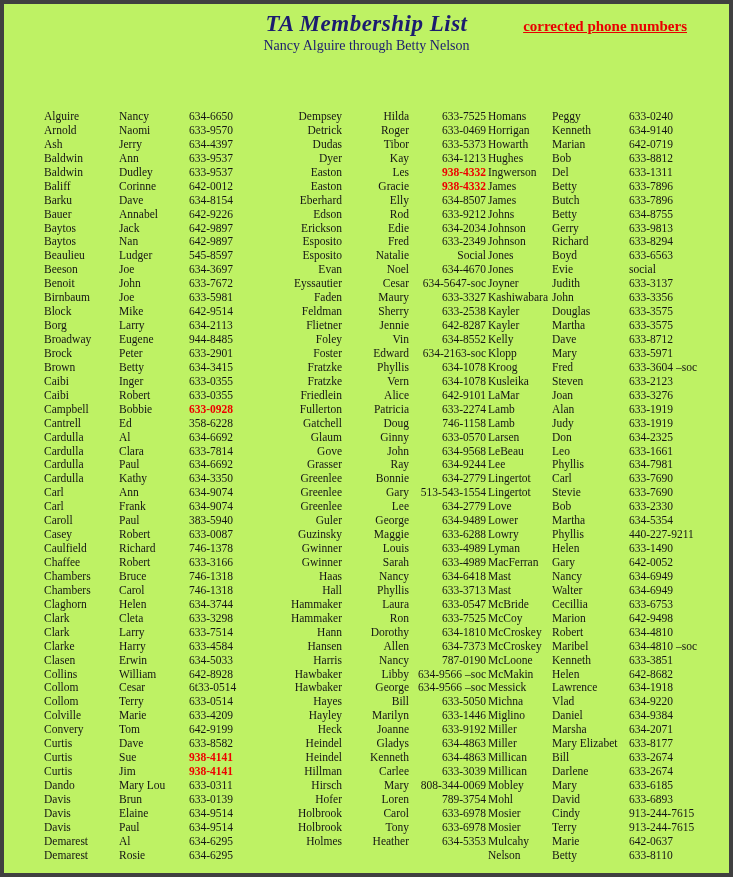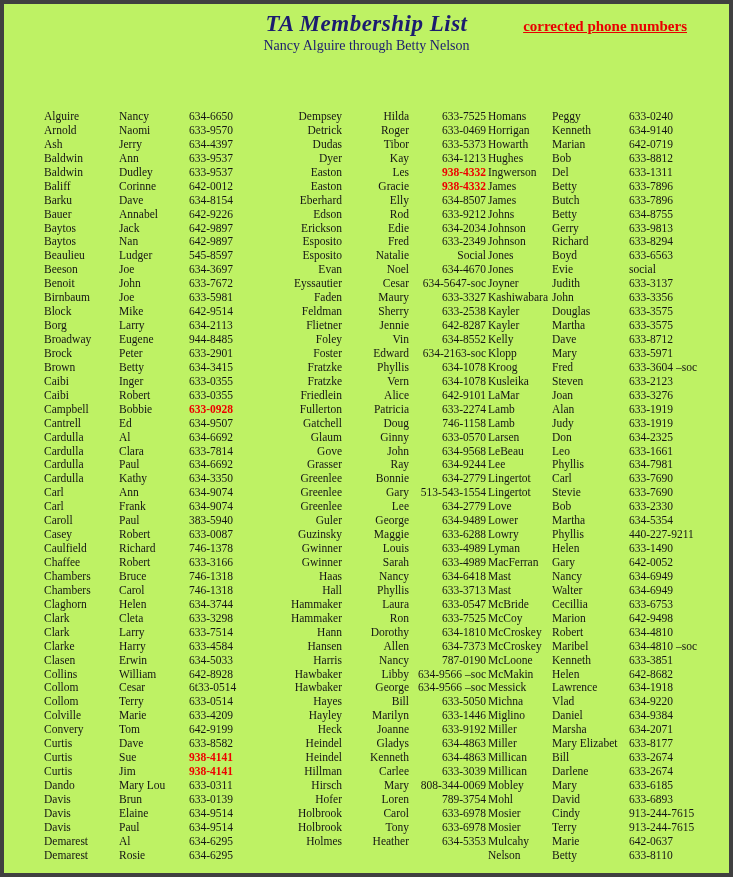--- a/index.html
+++ b/index.html
@@ -197,21 +197,21 @@
           <span class="cell phone">633-0355</span>
         </div>
         <div class="member-row">
           <span class="cell last">Campbell</span>
           <span class="cell first">Bobbie</span>
           <span class="cell phone red">633-0928</span>
         </div>
         <div class="member-row">
           <span class="cell last">Cantrell</span>
           <span class="cell first">Ed</span>
-          <span class="cell phone">634-9507</span>
+          <span class="cell phone">358-6228</span>
         </div>
         <div class="member-row">
           <span class="cell last">Cardulla</span>
           <span class="cell first">Al</span>
           <span class="cell phone">634-6692</span>
         </div>
         <div class="member-row">
           <span class="cell last">Cardulla</span>
           <span class="cell first">Clara</span>
           <span class="cell phone">633-7814</span>

